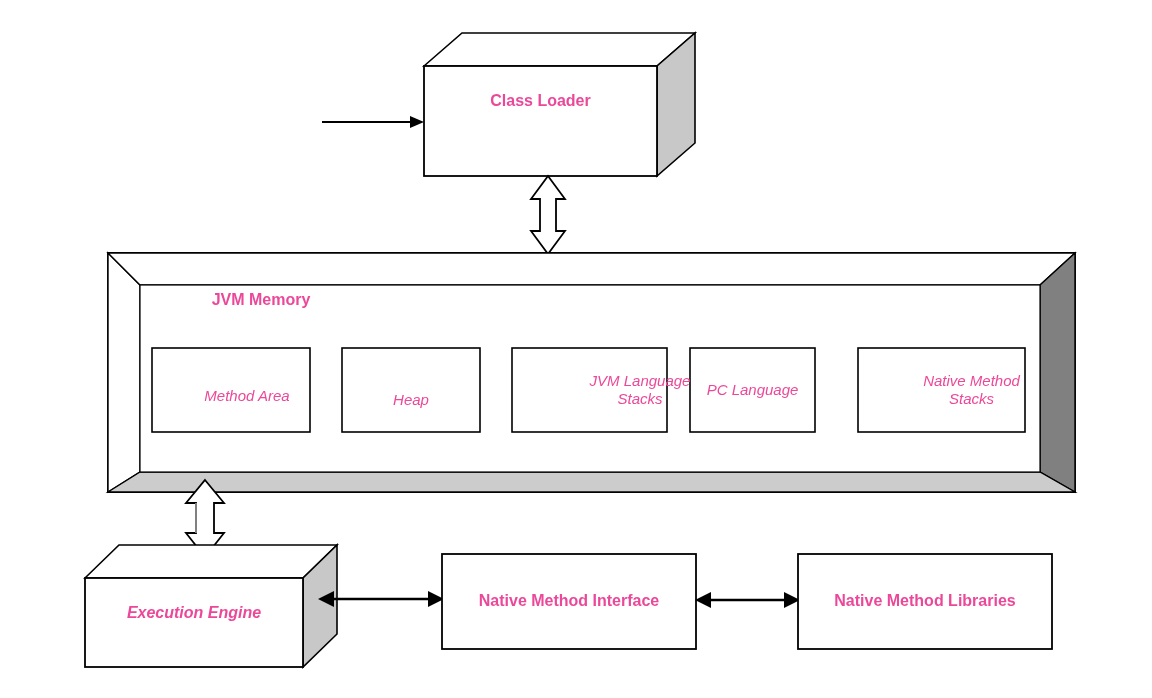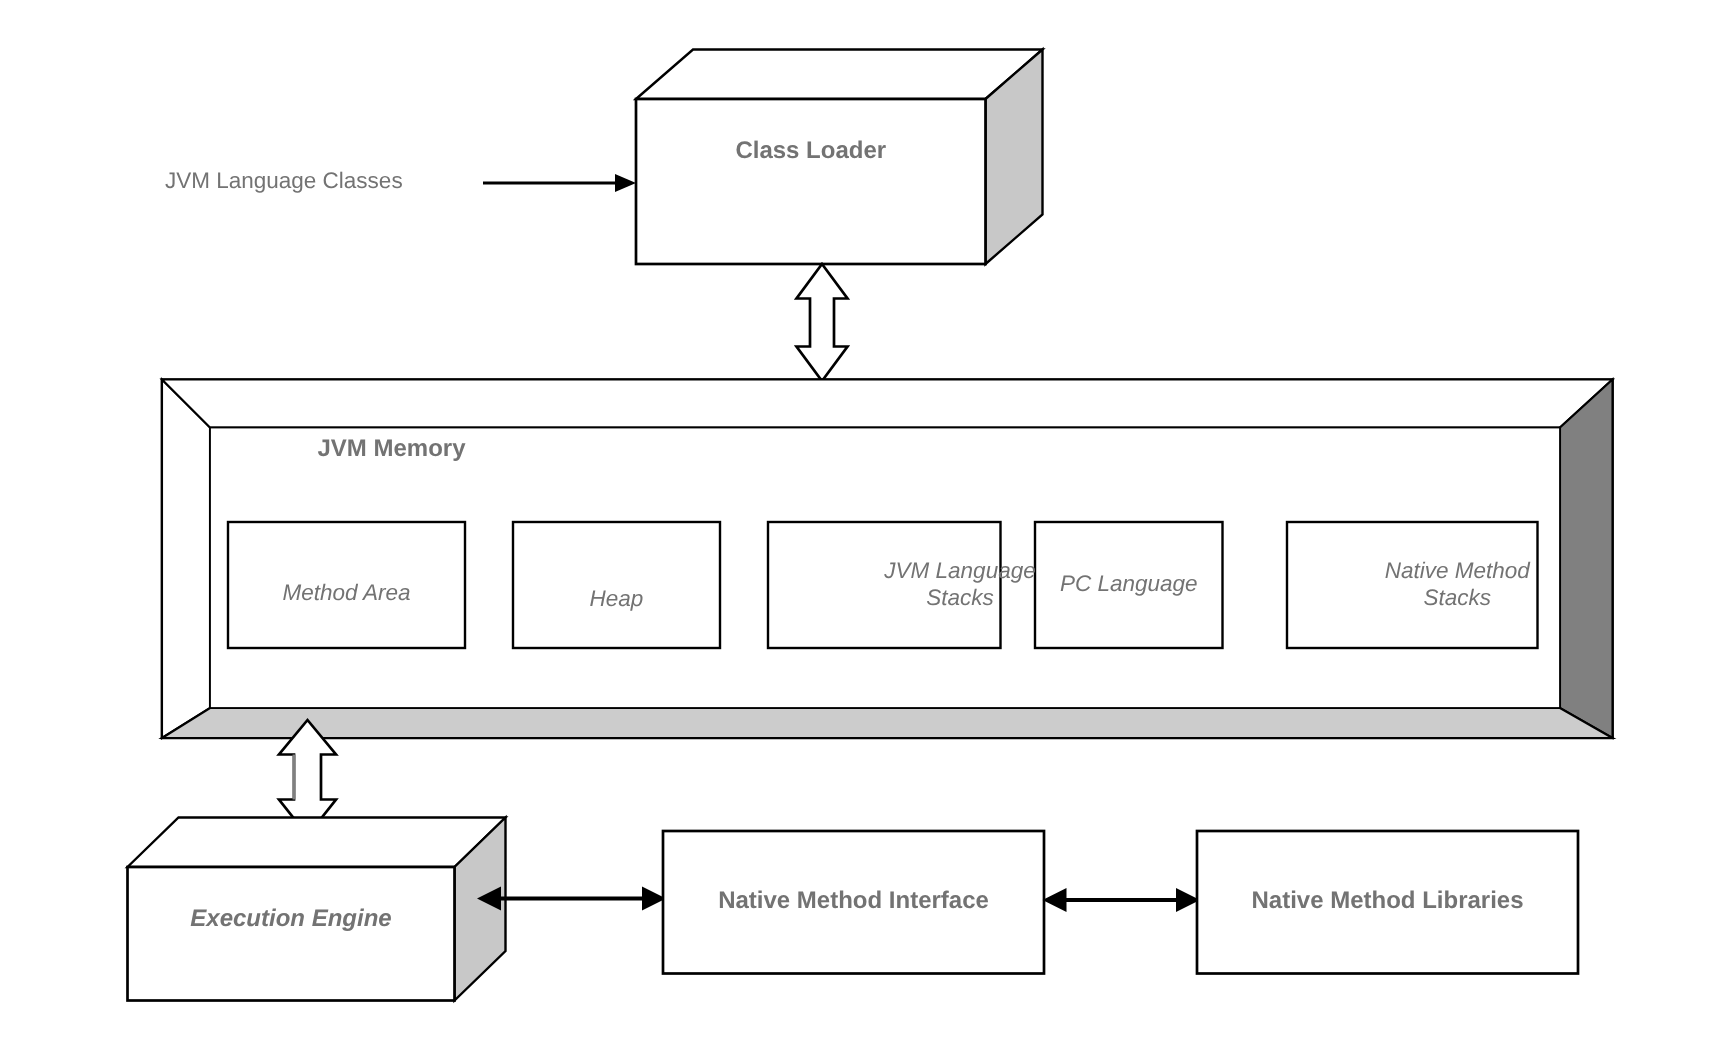--- a/index.html
+++ b/index.html
@@ -23,21 +23,21 @@
     position: absolute;
     left: 0;
     top: 0;
     width: 1152px;
     height: 698px;
   }
   .lbl {
     position: absolute;
     text-align: center;
     line-height: 1.18;
-    color: #737373;
+    color: #ec4899;
     white-space: pre-line;
   }
   .lbl-bold {
     font-weight: bold;
     font-size: 16px;
   }
   .lbl-italic {
     font-style: italic;
     font-size: 15px;
   }
@@ -120,27 +120,26 @@
 
     <g>
       <line x1="703" y1="600" x2="793" y2="600" stroke="#000000" stroke-width="2.6"></line>
       <polygon points="695,600 711,592 711,608" fill="#000000"></polygon>
       <polygon points="800,600 784,592 784,608" fill="#000000"></polygon>
     </g>
 
     <rect x="798" y="554" width="254" height="95" fill="#ffffff" stroke="#000000" stroke-width="1.8"></rect>
   </svg>
 
-  <div class="lbl lbl-plain" style="left:110px; top:112px; width:210px; text-align:left;">JVM Language Classes</div>
 
   <div class="lbl lbl-bold center-v" style="left:424px; top:86px; width:233px; height:30px;">Class Loader</div>
 
   <div class="lbl lbl-bold" style="left:151px; top:291px; width:220px; text-align:center;">JVM Memory</div>
 
-  <div class="lbl lbl-italic center-v" style="left:152px; top:348px; width:158px; height:96px;">Method Area</div>
+  <div class="lbl lbl-italic center-v" style="left:152px; top:348px; width:158px; height:96px;padding-left:16px;">Method Area</div>
 
   <div class="lbl lbl-italic center-v" style="left:342px; top:348px; width:138px; height:104px;">Heap</div>
 
   <div class="lbl lbl-italic center-v" style="left:512px; top:348px; width:184px; height:84px;margin-left:36px;">JVM Language
 Stacks</div>
 
   <div class="lbl lbl-italic center-v" style="left:690px; top:348px; width:125px; height:84px;">PC Language</div>
 
   <div class="lbl lbl-italic center-v" style="left:858px; top:348px; width:167px; height:84px;padding-left:30px;">Native Method
 Stacks</div>

